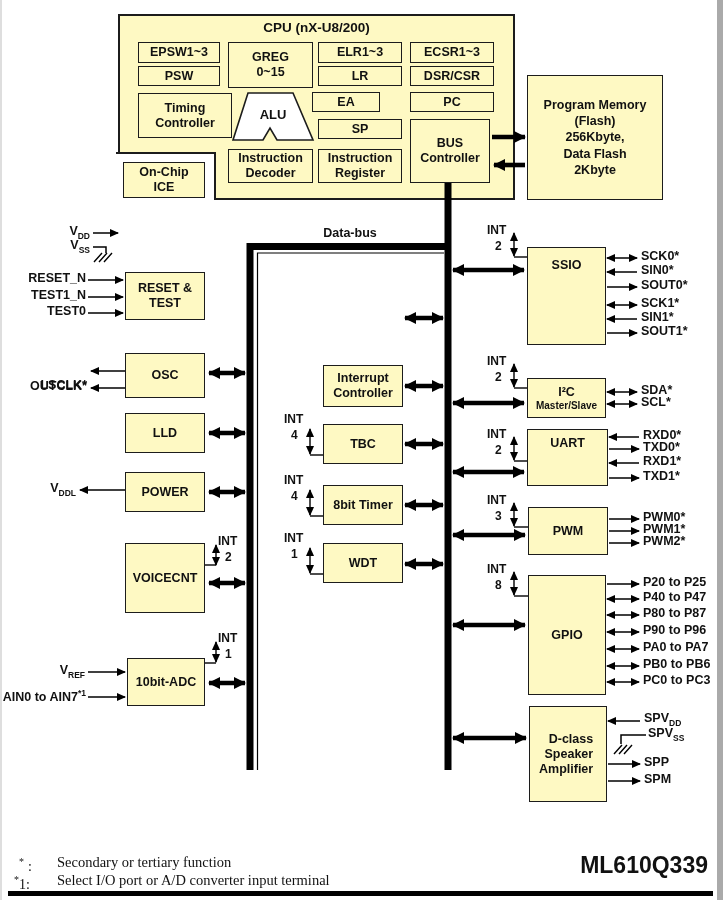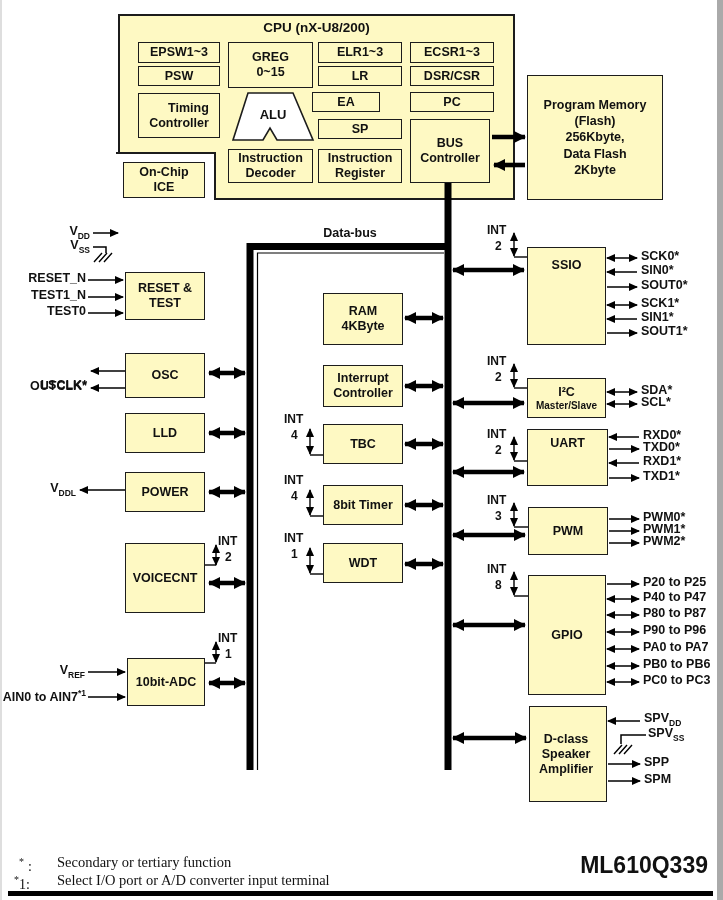--- a/index.html
+++ b/index.html
@@ -3,21 +3,21 @@
 <meta charset="utf-8">
 <style>
   html,body{margin:0;padding:0;background:#fff;}
   .canvas{position:relative;width:723px;height:900px;background:#fff;overflow:hidden;
           font-family:"Liberation Sans","DejaVu Sans",sans-serif;color:#111;}
   .box{position:absolute;border:1.6px solid #1c1c1c;background:#fef9c3;display:flex;
        align-items:center;justify-content:center;text-align:center;font-weight:bold;
        font-size:12.5px;line-height:1.2;white-space:pre-line;box-sizing:border-box;}
   .b2{border-width:2px;}
   .vtop{align-items:flex-start;}
-  .lft{justify-content:flex-start;text-align:center;}
+  .lft{justify-content:flex-start;text-align:right;}
   .lbl{position:absolute;font-weight:bold;font-size:12.5px;white-space:nowrap;line-height:1.1;}
   .r{text-align:right;}
   .ctr{text-align:center;}
   .ilbl{position:absolute;font-weight:bold;font-size:12px;white-space:nowrap;}
   sub{font-size:8.5px;font-weight:bold;}
   .ssup{font-size:8.5px;vertical-align:super;font-weight:bold;}
   .notch{position:absolute;background:#fff;border-top:2px solid #1c1c1c;border-right:2px solid #1c1c1c;box-sizing:border-box;}
   .lines{position:absolute;left:0;top:0;pointer-events:none;}
   .serif{font-family:"Liberation Serif","DejaVu Serif",serif;font-weight:normal;font-size:14.5px;}
   .fnmark{position:absolute;font-family:"Liberation Serif","DejaVu Serif",serif;font-size:14px;white-space:nowrap;}
@@ -39,21 +39,21 @@
   <div class="lbl ctr" style="left:118px;top:21px;width:397px;font-size:13.5px;">CPU (nX-U8/200)</div>
 
   <div class="box" style="left:138px;top:42px;width:82px;height:21px;"><span>EPSW1~3</span></div>
   <div class="box" style="left:138px;top:66px;width:82px;height:20px;"><span>PSW</span></div>
   <div class="box" style="left:228px;top:42px;width:85px;height:46px;"><span>GREG
 0~15</span></div>
   <div class="box" style="left:318px;top:42px;width:84px;height:21px;"><span>ELR1~3</span></div>
   <div class="box" style="left:318px;top:66px;width:84px;height:20px;"><span>LR</span></div>
   <div class="box" style="left:410px;top:42px;width:84px;height:21px;"><span>ECSR1~3</span></div>
   <div class="box" style="left:410px;top:66px;width:84px;height:20px;"><span>DSR/CSR</span></div>
-  <div class="box" style="left:138px;top:93px;width:82px;height:45px;text-align:right;"><span>Timing
+  <div class="box" style="left:138px;top:93px;width:94px;height:45px;"><span>Timing
 Controller</span></div>
   <div class="box" style="left:312px;top:92px;width:68px;height:20px;"><span>EA</span></div>
   <div class="box" style="left:410px;top:92px;width:84px;height:20px;"><span>PC</span></div>
   <div class="box" style="left:318px;top:119px;width:84px;height:20px;"><span>SP</span></div>
   <div class="box" style="left:410px;top:119px;width:80px;height:64px;"><span>BUS
 Controller</span></div>
   <div class="box" style="left:228px;top:149px;width:85px;height:34px;"><span>Instruction
 Decoder</span></div>
   <div class="box" style="left:318px;top:149px;width:84px;height:34px;"><span>Instruction
 Register</span></div>
@@ -71,22 +71,20 @@
   <div class="lbl ctr" style="left:305px;top:227px;width:90px;">Data-bus</div>
 
   <div class="box" style="left:125px;top:272px;width:80px;height:48px;"><span>RESET &amp;
 TEST</span></div>
   <div class="box" style="left:125px;top:353px;width:80px;height:45px;"><span>OSC</span></div>
   <div class="box" style="left:125px;top:413px;width:80px;height:40px;"><span>LLD</span></div>
   <div class="box" style="left:125px;top:472px;width:80px;height:40px;"><span>POWER</span></div>
   <div class="box" style="left:125px;top:543px;width:80px;height:70px;"><span>VOICECNT</span></div>
   <div class="box" style="left:127px;top:658px;width:78px;height:48px;"><span>10bit-ADC</span></div>
 
-  <div class="box" style="left:323px;top:293px;width:80px;height:52px;"><span>RAM
-4KByte</span></div>
   <div class="box" style="left:323px;top:365px;width:80px;height:42px;"><span>Interrupt
 Controller</span></div>
   <div class="box" style="left:323px;top:424px;width:80px;height:40px;"><span>TBC</span></div>
   <div class="box" style="left:323px;top:485px;width:80px;height:40px;"><span>8bit Timer</span></div>
   <div class="box" style="left:323px;top:543px;width:80px;height:40px;"><span>WDT</span></div>
 
   <div class="box vtop" style="left:527px;top:247px;width:79px;height:98px;padding-top:10px;"><span>SSIO</span></div>
   <div class="box" style="left:527px;top:378px;width:79px;height:40px;flex-direction:column;">
     <span>I²C</span>
     <span style="font-size:10px;">Master/Slave</span>

